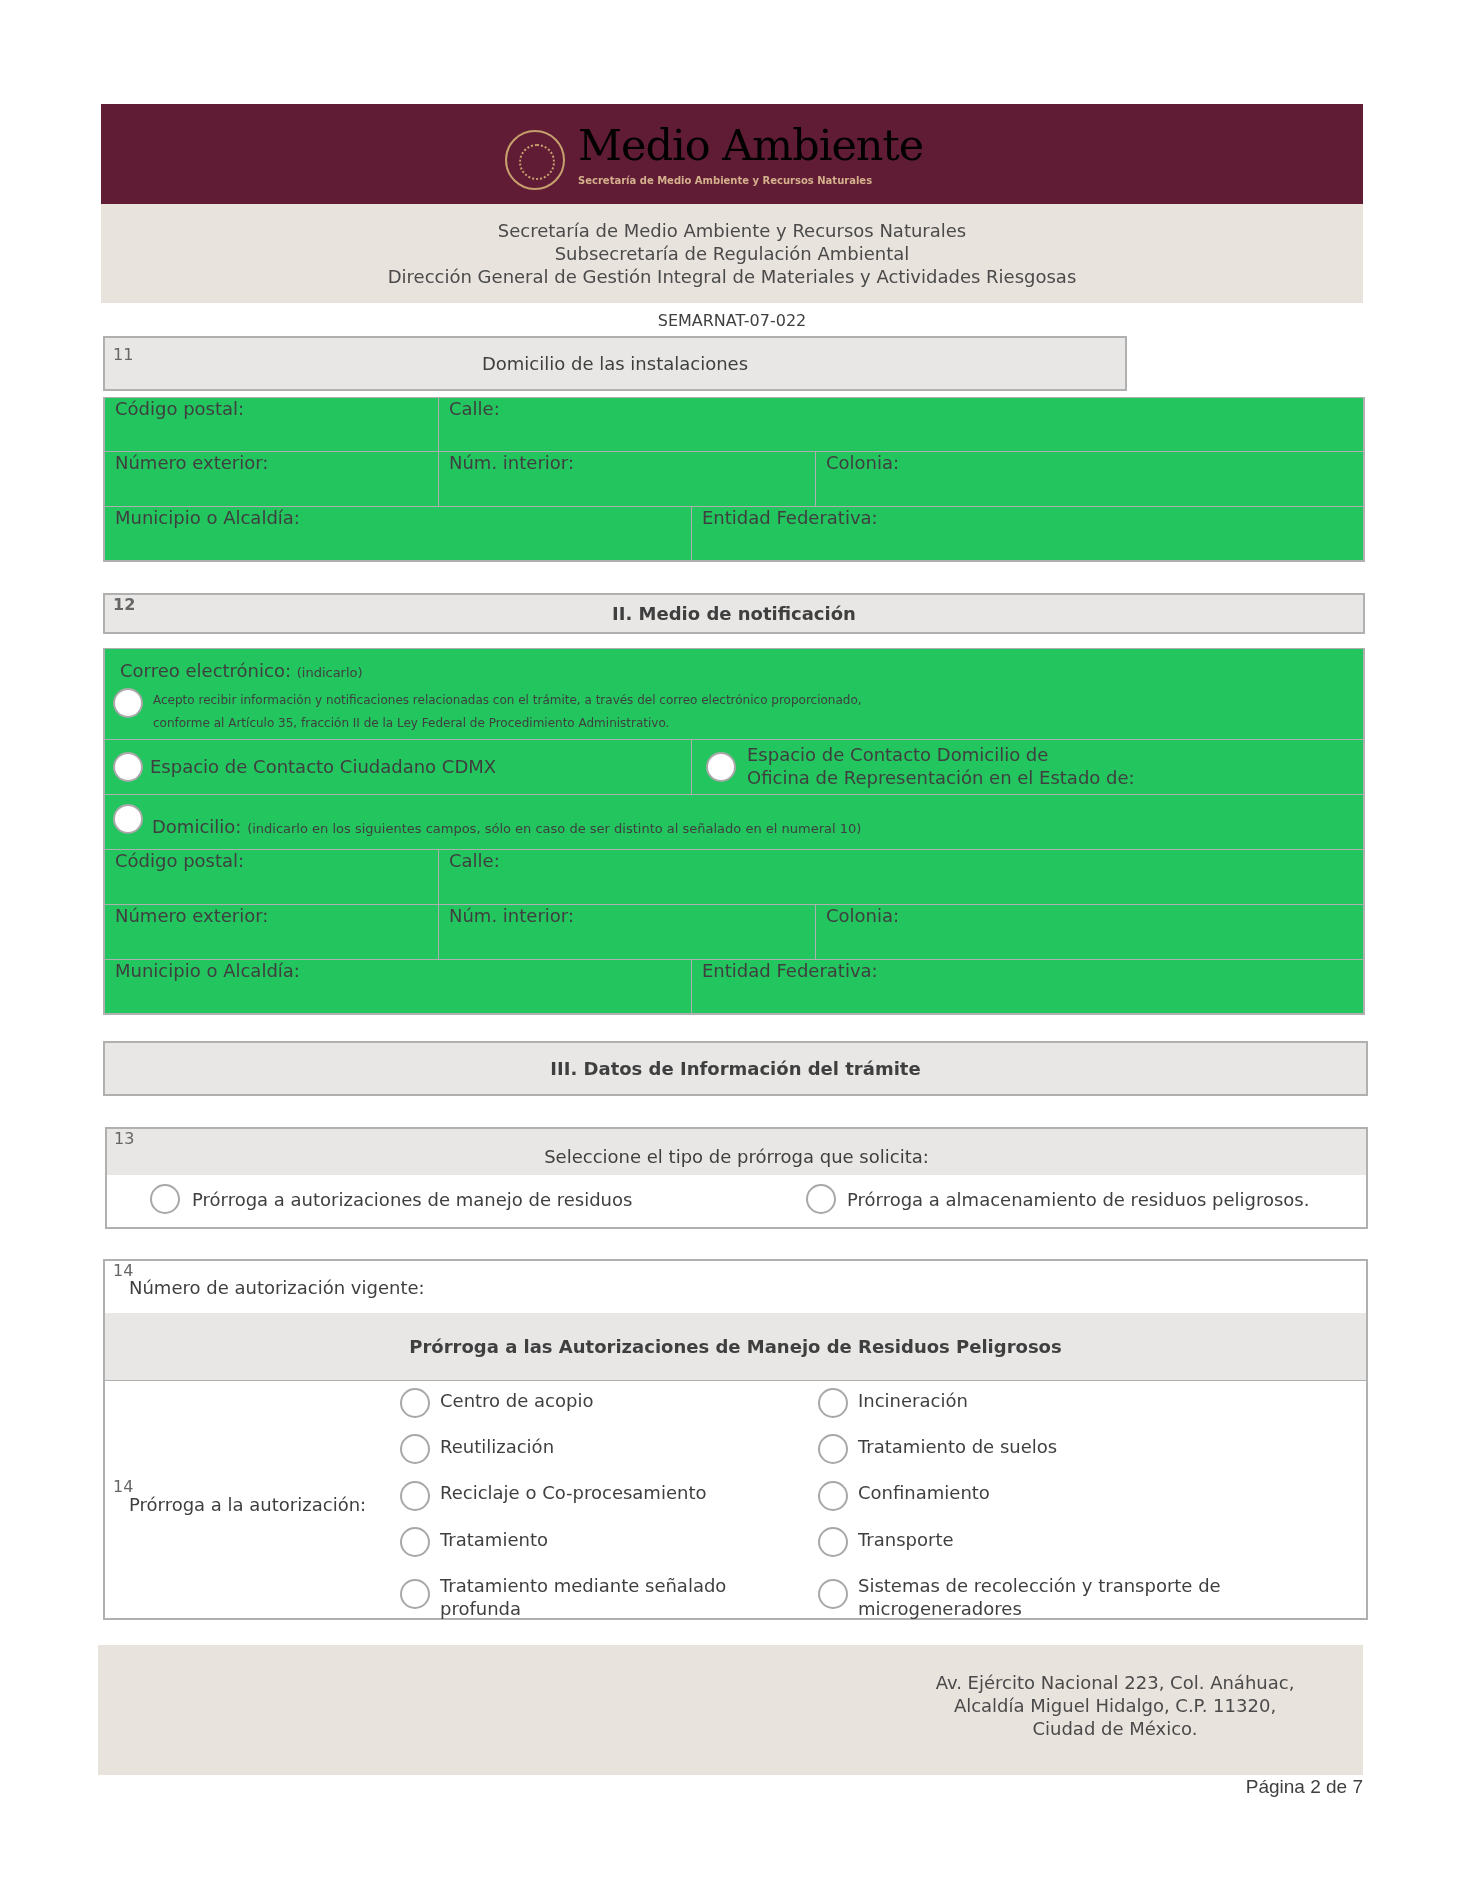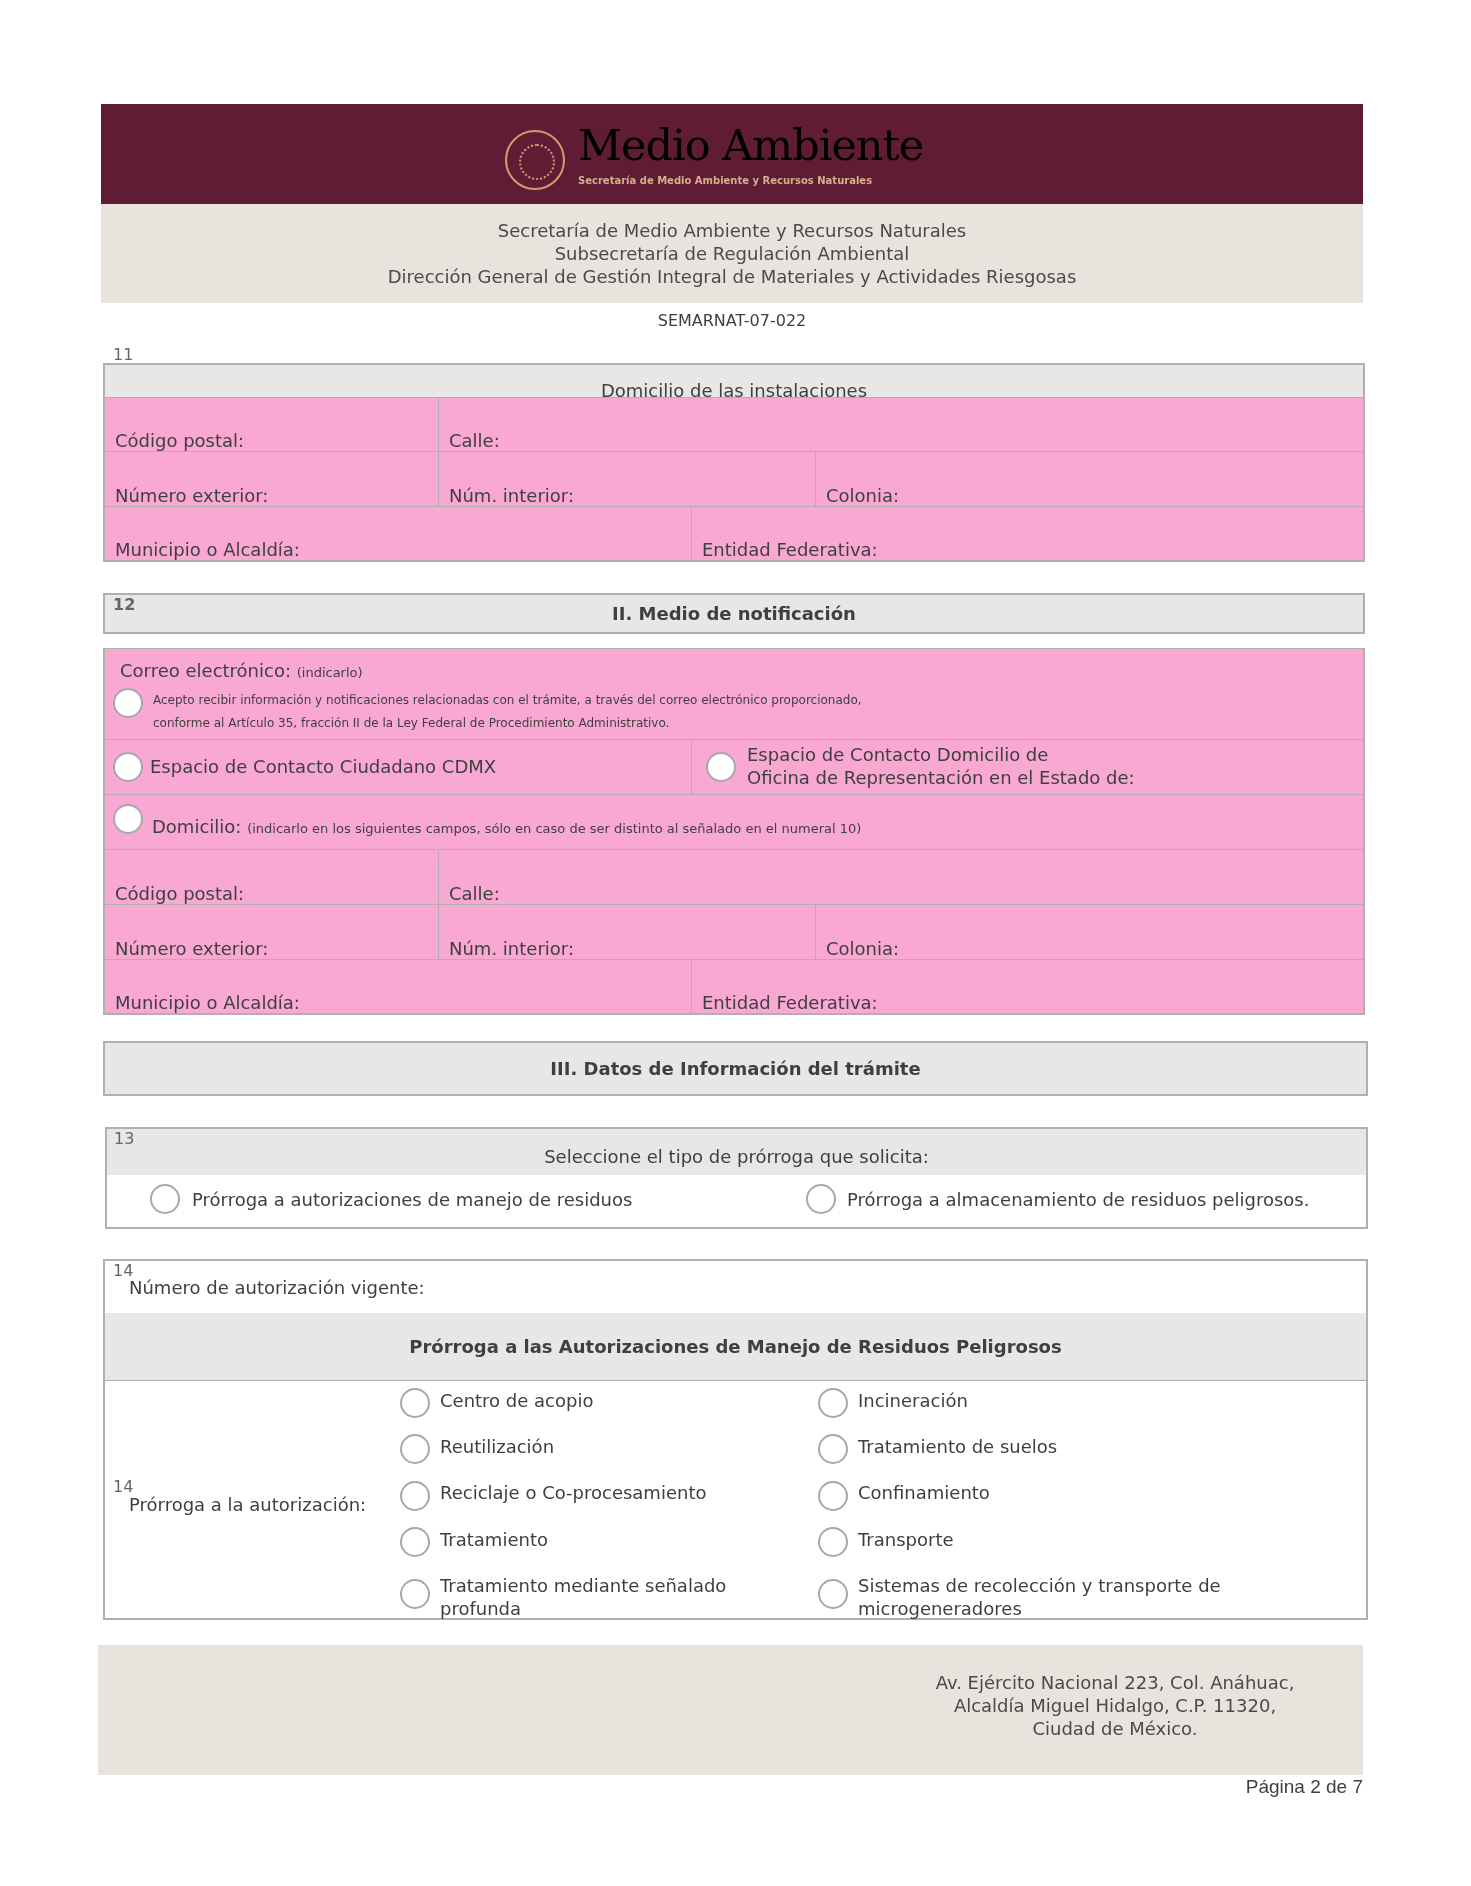--- a/index.html
+++ b/index.html
@@ -10,42 +10,42 @@
   .seal::after { content: ""; position: absolute; left: 12px; top: 12px; width: 32px; height: 32px; border-radius: 50%; border: 2px dotted #c7a06d; }
   .brand { left: 578px; top: 120px; font-family: "DejaVu Serif", "Liberation Serif", serif; font-size: 43px; color: #000000; letter-spacing: -1px; white-space: nowrap; }
   .brand-sub { left: 578px; top: 175px; font-size: 10px; font-weight: bold; color: #d4b08c; white-space: nowrap; }
   .beige { left: 101px; top: 204px; width: 1262px; height: 99px; background: #e9e3de; }
   .head-line { left: 101px; width: 1262px; text-align: center; font-size: 18px; line-height: 23px; color: #4a4a4a; }
   .code { left: 101px; top: 311px; width: 1262px; text-align: center; font-size: 16px; color: #3f3f3f; }
   .box { border: 2px solid #b0b0b0; background: #ffffff; }
   .hdr { background: #e8e7e6; border: 2px solid #b0b0b0; display: flex; align-items: center; justify-content: center; font-size: 18px; color: #3f3f3f; }
   .hdr.bold { font-weight: bold; }
   .num { font-size: 16px; color: #666; position: absolute; }
-  .cell { border: 1px solid #b0b0b0; display: flex; align-items: flex-end; padding-left: 10px; font-size: 18px; color: #3f3f3f; background: #f9a8d4; }
+  .cell { border: 1px solid #b0b0b0; display: flex; align-items: flex-start; padding-left: 10px; font-size: 18px; color: #3f3f3f; background: #22c55e; }
   .radio { width: 30px; height: 30px; border: 2px solid #a8a8a8; border-radius: 50%; background: #fff; }
   .lbl { font-size: 18px; color: #3f3f3f; white-space: nowrap; line-height: 23px; }
   .small { font-size: 13px; }
   .footer { left: 98px; top: 1645px; width: 1265px; height: 130px; background: #e9e3de; }
   .addr { left: 920px; top: 1671px; width: 390px; text-align: center; font-size: 18px; line-height: 23px; color: #4a4a4a; }
   .page { left: 1200px; top: 1776px; width: 163px; text-align: right; font-family: "Liberation Sans", sans-serif; font-size: 19px; color: #3f3f3f; }
 </style>
 </head>
 <body>
 
 <div class="abs banner"></div>
 <div class="abs seal"></div>
 <div class="abs brand">Medio Ambiente</div>
 <div class="abs brand-sub">Secretaría de Medio Ambiente y Recursos Naturales</div>
 <div class="abs beige"></div>
 <div class="abs head-line" style="top:219px">Secretaría de Medio Ambiente y Recursos Naturales</div>
 <div class="abs head-line" style="top:242px">Subsecretaría de Regulación Ambiental</div>
 <div class="abs head-line" style="top:265px">Dirección General de Gestión Integral de Materiales y Actividades Riesgosas</div>
 <div class="abs code">SEMARNAT-07-022</div>
 
-<div class="abs hdr" style="left:103px;top:363px;width:1262px;height:55px">
+<div class="abs hdr" style="left:103px;top:336px;width:1024px;height:55px">
   <span>Domicilio de las instalaciones</span>
 </div>
 <span class="num" style="left:113px;top:345px">11</span>
 <div class="abs cell" style="left:103px;top:397px;width:336px;height:55px;border-left-width:2px">
     <span>Código postal:</span>
   </div>
 <div class="abs cell" style="left:438px;top:397px;width:927px;height:55px;border-right-width:2px">
     <span>Calle:</span>
   </div>
 <div class="abs cell" style="left:103px;top:451px;width:336px;height:56px;border-left-width:2px">

